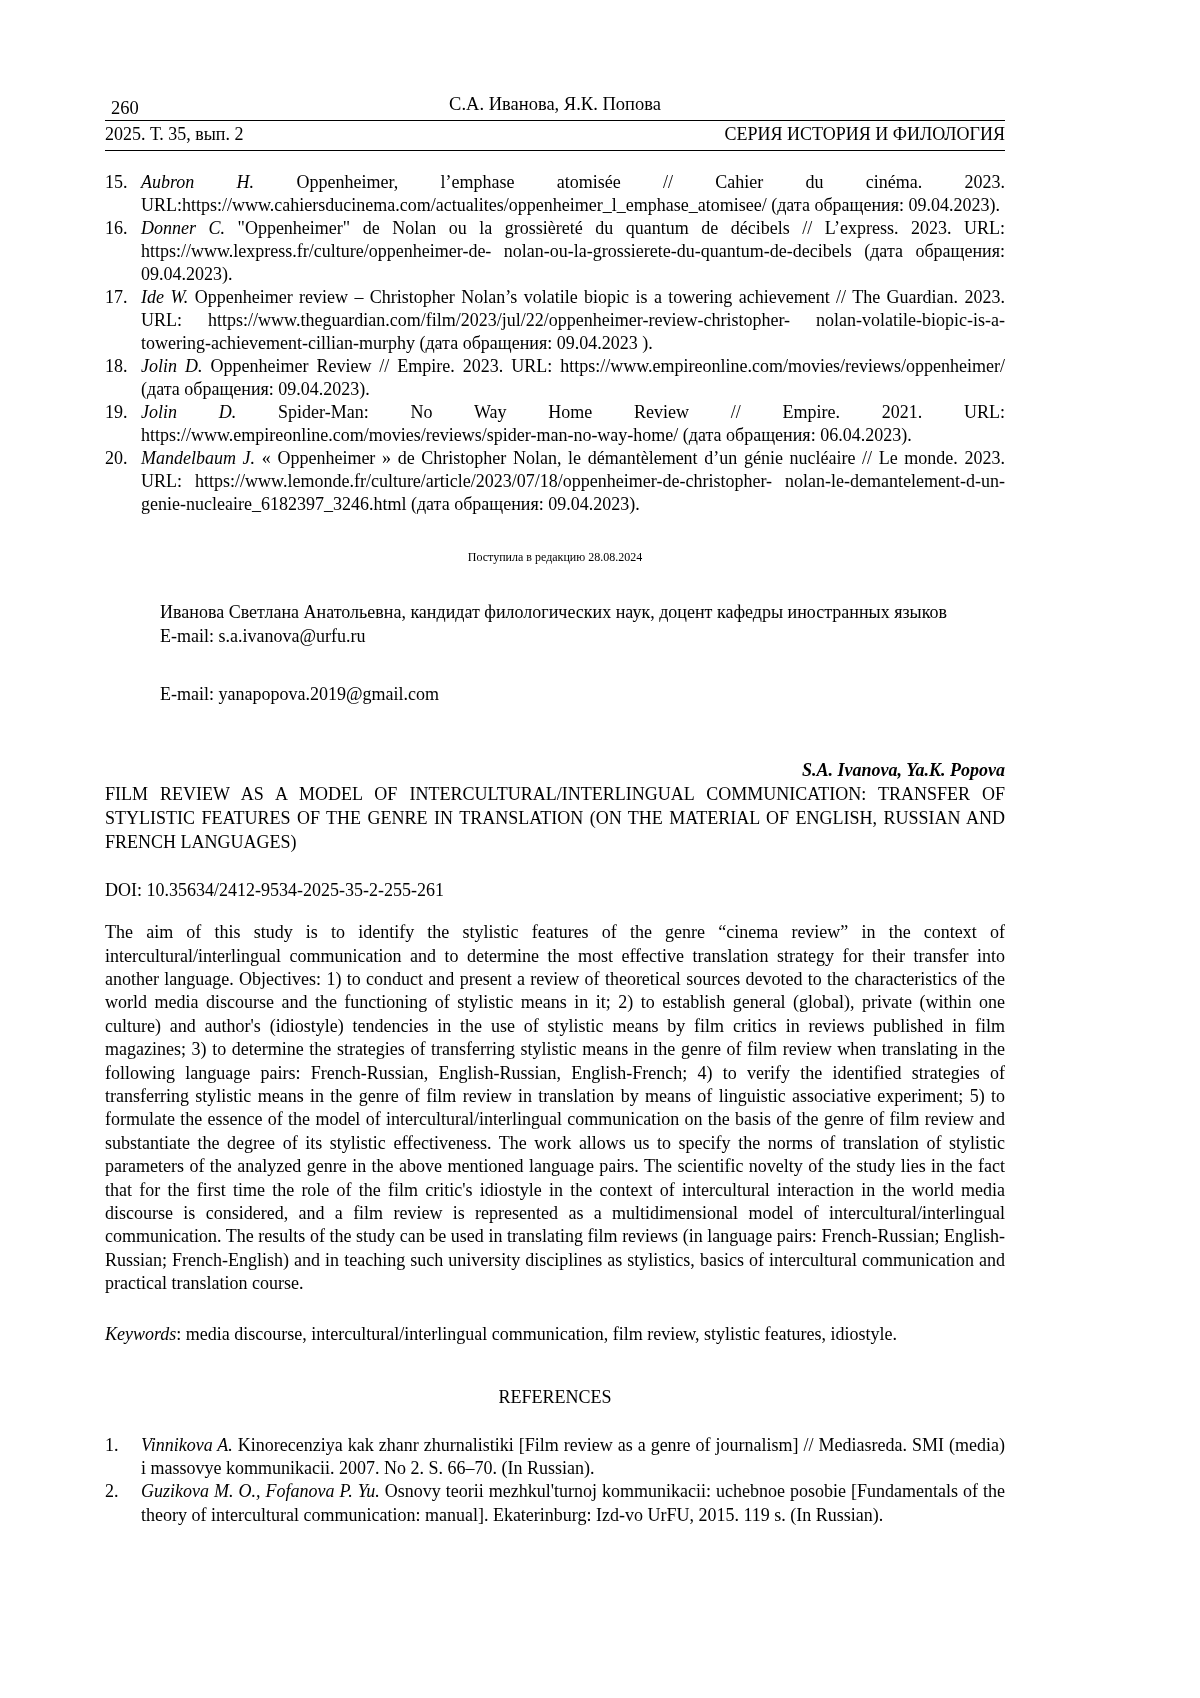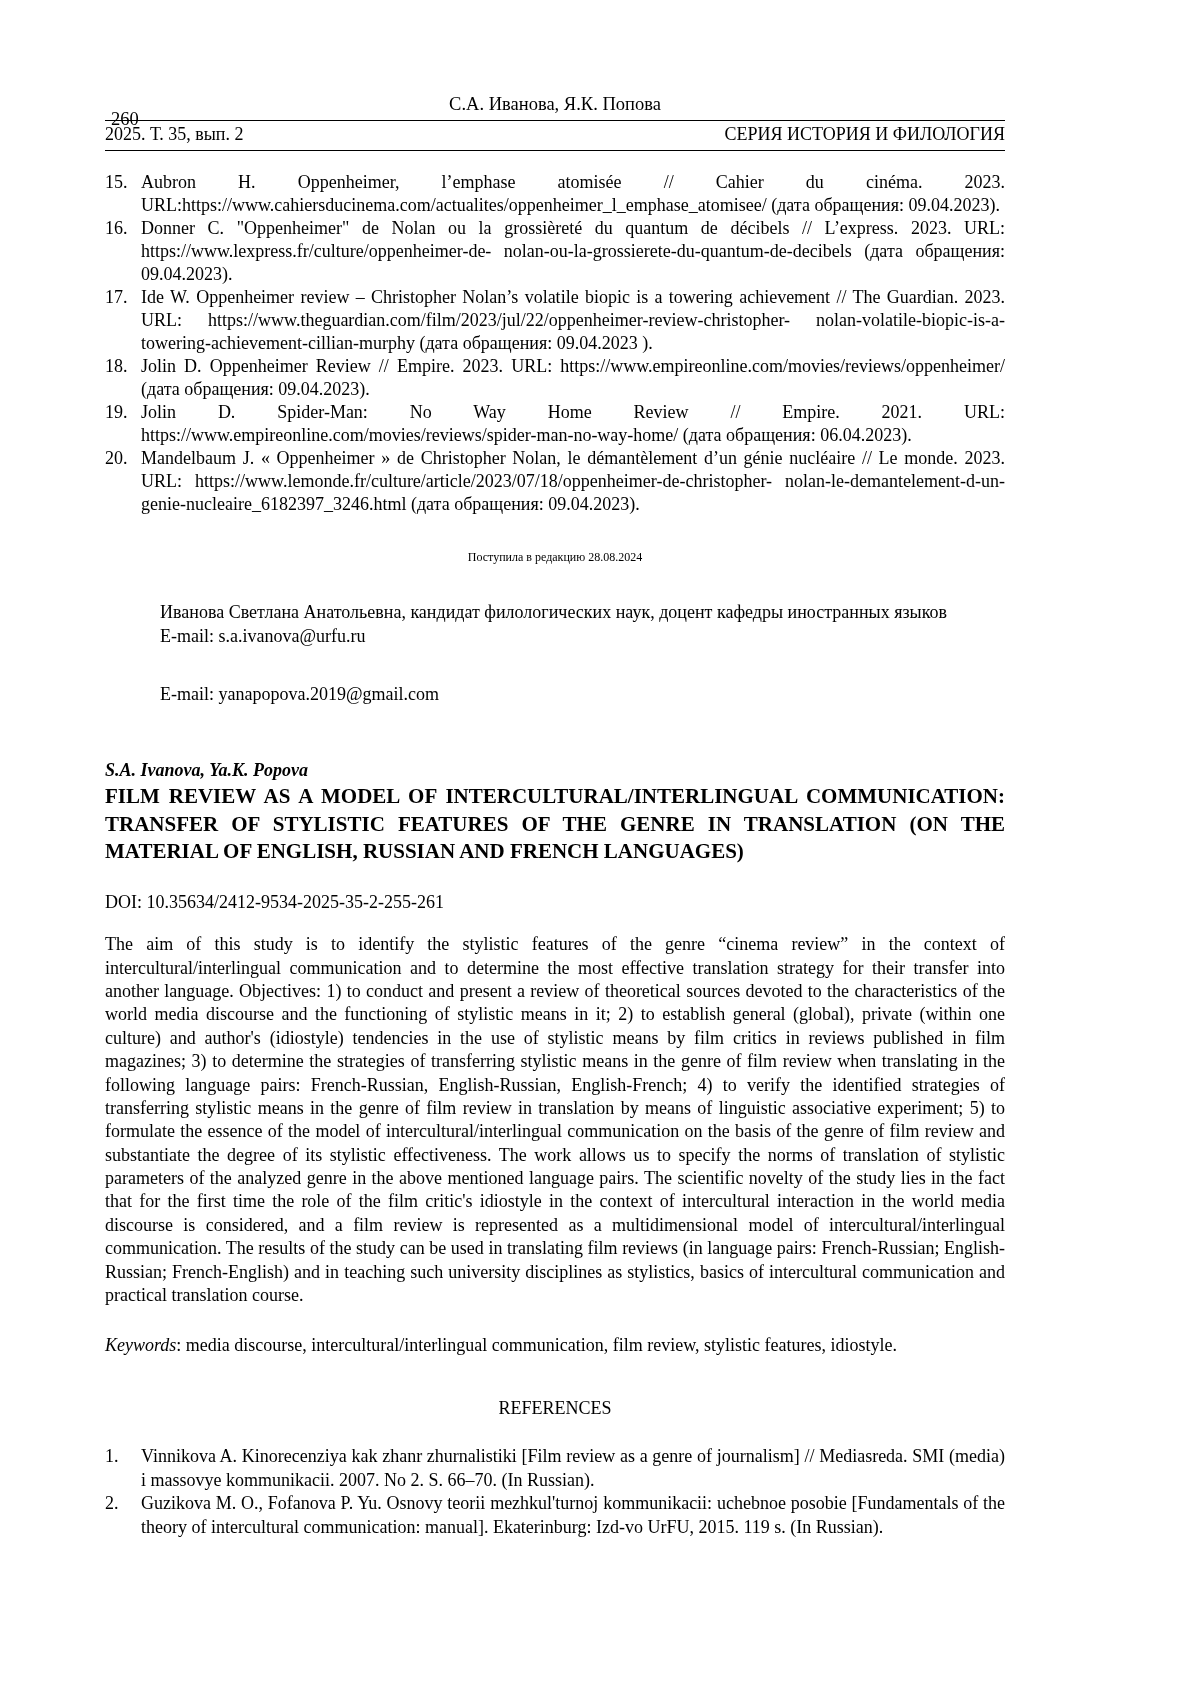--- a/index.html
+++ b/index.html
@@ -17,51 +17,51 @@
     overflow: hidden;
   }
   
   .hdr-row1 {
     position: relative;
     text-align: center;
     font-size: 18.5px;
     padding-bottom: 5px;
     border-bottom: 1.5px solid #000;
   }
-  .hdr-pagenum { position: absolute; left: 6px; top: 15px; }
+  .hdr-pagenum { position: absolute; left: 6px; top: 4px; }
   .hdr-row2 {
     display: flex;
     justify-content: space-between;
     font-size: 18px;
     padding: 3px 0 5px 0;
     border-bottom: 1.5px solid #000;
   }
   
   .refs { margin-top: 20px; font-size: 18px; line-height: 1.28; }
   .ref {
     text-align: justify;
     padding-left: 36px;
     text-indent: -36px;
   }
   .ref .num {
     display: inline-block;
     width: 36px;
     text-indent: 0;
   }
-  .ref .auth { }
+  .ref .auth { font-style: italic; }
   
   .received { margin-top: 34px; text-align: center; font-size: 12px; }
   
   .bio { margin-top: 36px; margin-left: 55px; font-size: 18px; line-height: 1.3; }
   .bio p { margin-bottom: 11px; }
   
   .eng { margin-top: 54px; }
-  .eng-authors { font-size: 18px; font-weight: bold; font-style: italic; }
+  .eng-authors { font-size: 18px; font-weight: bold; font-style: italic; text-align: right; }
   .eng-title {
-    font-size: 21px; font-weight: bold;
+    font-size: 18px; font-weight: normal;
     text-align: justify; line-height: 1.32;
     margin-top: 2px;
   }
   .doi { margin-top: 26px; font-size: 18px; }
   .abstract {
     margin-top: 20px;
     font-size: 18px; line-height: 1.3;
     text-align: justify;
   }
   .keywords { margin-top: 28px; font-size: 18px; }

